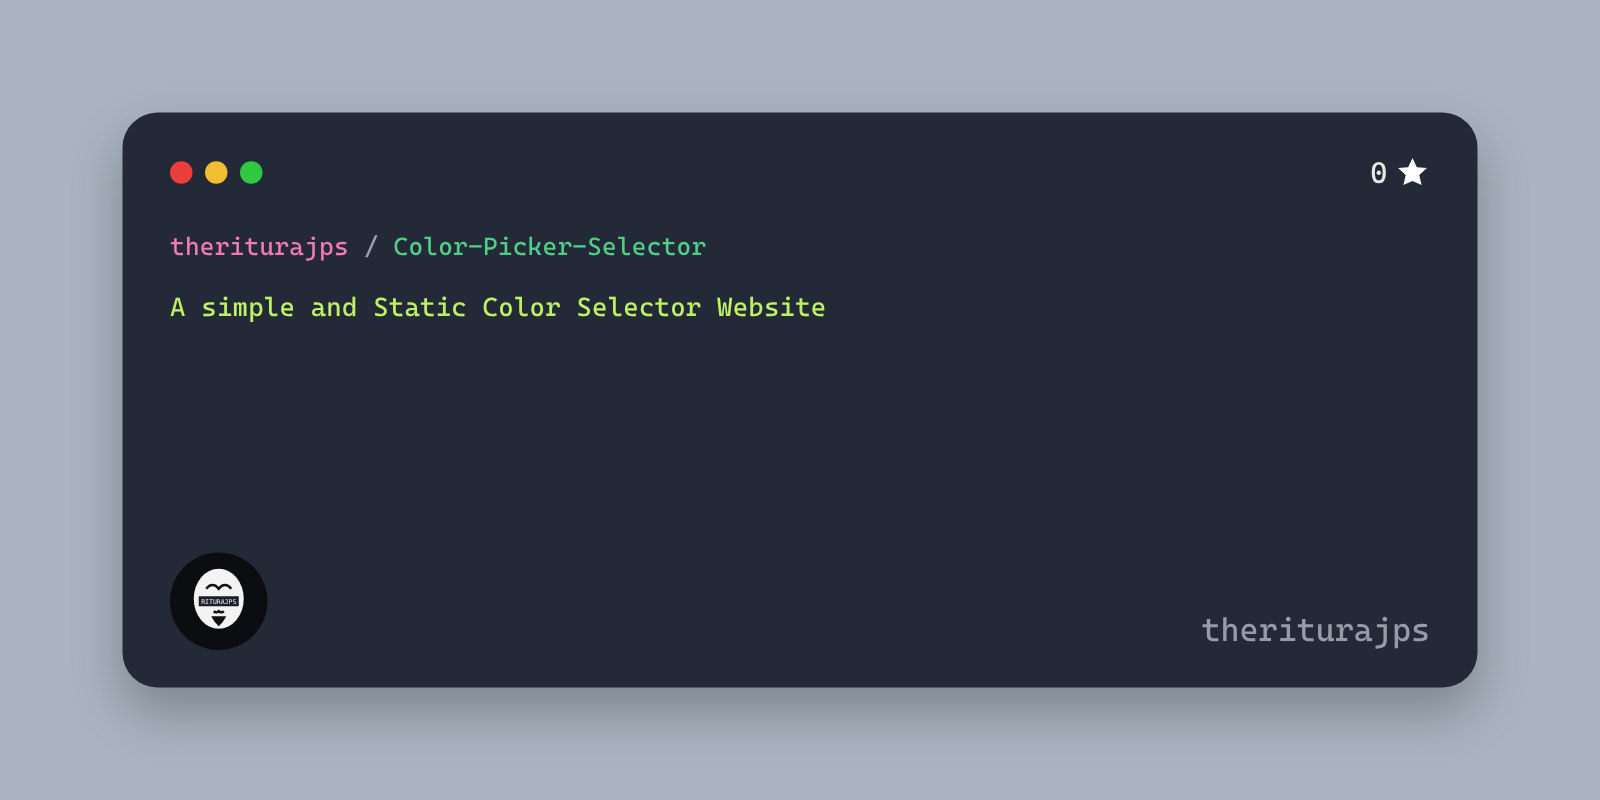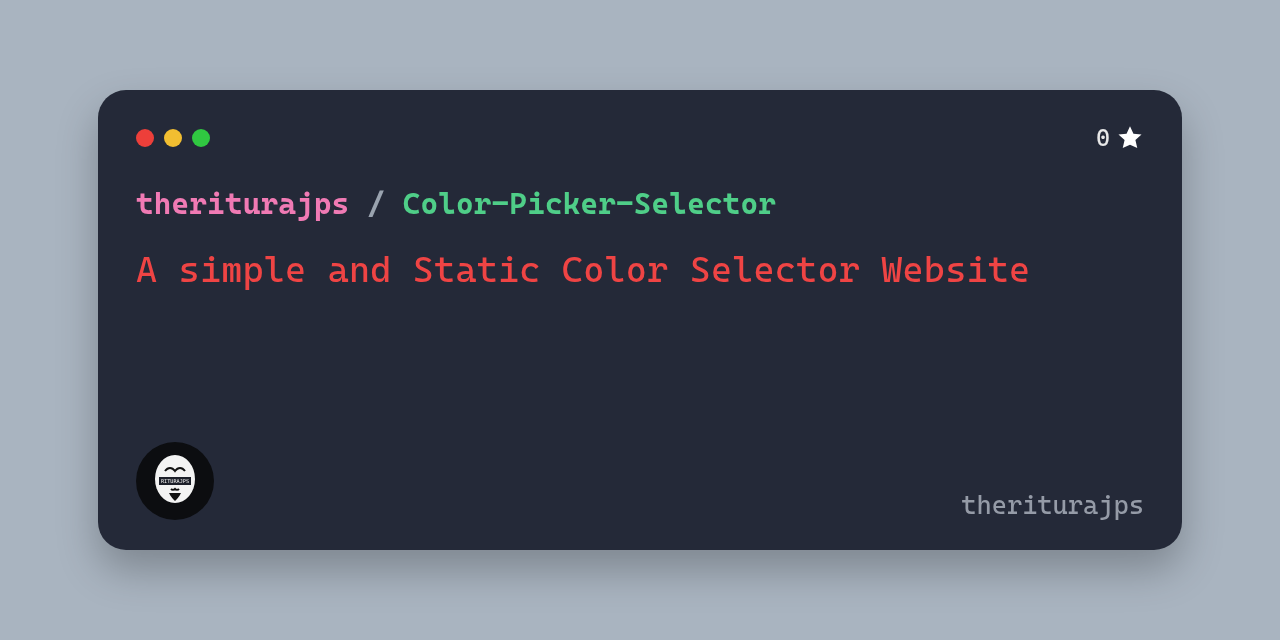--- a/index.html
+++ b/index.html
@@ -49,32 +49,31 @@
   .star-count {
     color: #e8e8e8;
     font-size: 24px;
   }
   .star-icon {
     width: 28px;
     height: 28px;
     display: block;
   }
   .repo-line {
-    font-size: 30px;
+    font-size: 20px;
     line-height: 1.3;
     margin-bottom: 22px;
     letter-spacing: 0.2px;
-    font-weight: bold;
   }
   .owner { color: #f07ab4; }
   .slash { color: #9aa3af; }
   .repo  { color: #4fce88; }
   .desc {
-    color: #ef4444;
-    font-size: 36px;
+    color: #bef264;
+    font-size: 21px;
     line-height: 1.4;
     letter-spacing: 0.2px;
   }
   .spacer { flex: 1; }
   .footer {
     display: flex;
     align-items: flex-end;
     justify-content: space-between;
   }
   .avatar {

